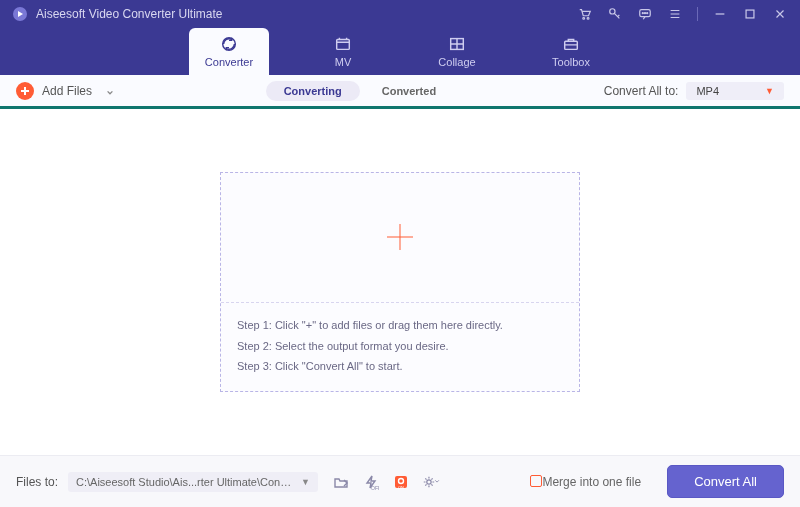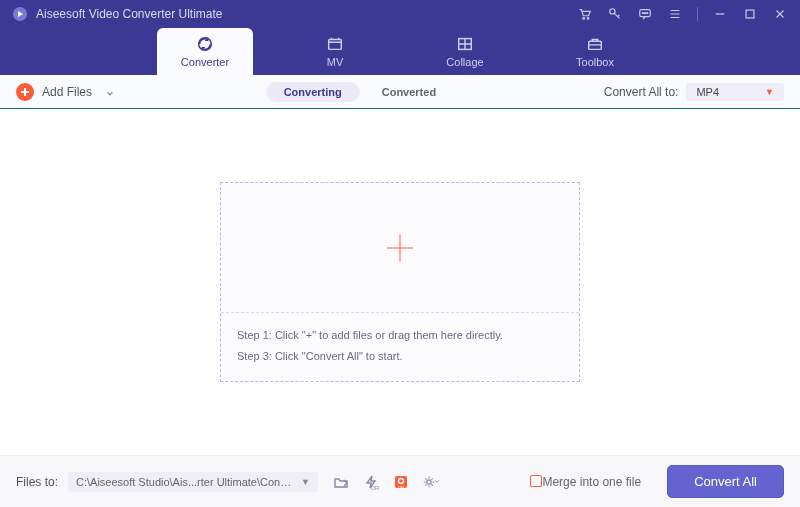--- a/index.html
+++ b/index.html
@@ -7,24 +7,24 @@
   .window { width: 800px; height: 507px; display: flex; flex-direction: column; }
   .titlebar { height: 75px; background: #3b3993; position: relative; }
   .title-row { display: flex; align-items: center; height: 28px; padding: 0 12px; color: #d8d7f0; font-size: 12px; }
   .logo { width: 16px; height: 16px; margin-right: 8px; display: inline-flex; }
   .logo svg { width: 16px; height: 16px; }
   .title-text { flex: 1; }
   .win-controls { display: flex; align-items: center; gap: 14px; color: #c8c7e8; }
   .win-controls .wc { width: 16px; height: 16px; display: inline-flex; align-items: center; justify-content: center; cursor: pointer; }
   .win-controls svg { width: 14px; height: 14px; stroke: #c8c7e8; fill: none; stroke-width: 1.4; }
   .tabs { position: absolute; bottom: 0; left: 0; right: 0; height: 47px; display: flex; justify-content: center; gap: 34px; align-items: flex-end; }
-  .tab { width: 96px; height: 47px; display: flex; flex-direction: column; align-items: center; justify-content: center; gap: 3px; color: #cfcdf0; font-size: 11px; cursor: pointer; border-radius: 6px 6px 0 0; }
+  .tab { width: 80px; height: 47px; display: flex; flex-direction: column; align-items: center; justify-content: center; gap: 3px; color: #cfcdf0; font-size: 11px; cursor: pointer; border-radius: 6px 6px 0 0; }
   .tab.active { background: #fafbff; color: #3b3993; }
   .tab svg { width: 18px; height: 18px; stroke: currentColor; fill: none; stroke-width: 1.6; }
-  .toolbar { height: 34px; background: #fafbff; display: flex; align-items: center; padding: 0 16px; font-size: 12px; border-bottom: 1px solid #0f766e; }
+  .toolbar { height: 34px; background: #fafbff; display: flex; align-items: center; padding: 0 16px; font-size: 12px; border-bottom: 3px solid #0f766e; }
   .add-btn { display: flex; align-items: center; gap: 8px; color: #555; cursor: pointer; }
   .add-plus { width: 18px; height: 18px; border-radius: 50%; background: #ff5c35; display: inline-flex; align-items: center; justify-content: center; }
   .add-plus svg { width: 10px; height: 10px; stroke: #fff; stroke-width: 2; }
   .chev-down { margin-left: 6px; width: 10px; height: 10px; }
   .chev-down svg { width: 8px; height: 8px; stroke: #888; fill: none; stroke-width: 1.6; }
   .seg { margin-left: auto; margin-right: auto; display: flex; gap: 4px; }
   .seg .seg-btn { padding: 4px 18px; border-radius: 12px; font-size: 11px; color: #666; cursor: pointer; font-weight: bold; }
   .seg .seg-btn.active { background: #eceaf6; color: #3b3993; }
   .convert-to { display: flex; align-items: center; gap: 8px; color: #555; font-size: 12px; }
   .fmt-dd { background: #efeef8; padding: 3px 10px; border-radius: 3px; display: flex; align-items: center; gap: 46px; cursor: pointer; font-size: 11px; color: #444; }
@@ -164,20 +164,21 @@
 
   <div class="main">
     <div class="dropzone">
       <div class="dz-top">
         <svg viewBox="0 0 34 34">
             <path d="M17 4v26M4 17h26"></path>
           </svg>
       </div>
       <div class="dz-steps">
         <div>Step 1: Click "+" to add files or drag them here directly.</div>
+        <div>Step 2: Select the output format you desire.</div>
         <div>Step 3: Click "Convert All" to start.</div>
       </div>
     </div>
   </div>
 
   <div class="bottombar">
     <span>Files to:</span>
     <div class="path-box">
       <span style="white-space:nowrap;overflow:hidden;text-overflow:ellipsis;">C:\Aiseesoft Studio\Ais...rter Ultimate\Converted</span>
       <span class="tri">▼</span>

